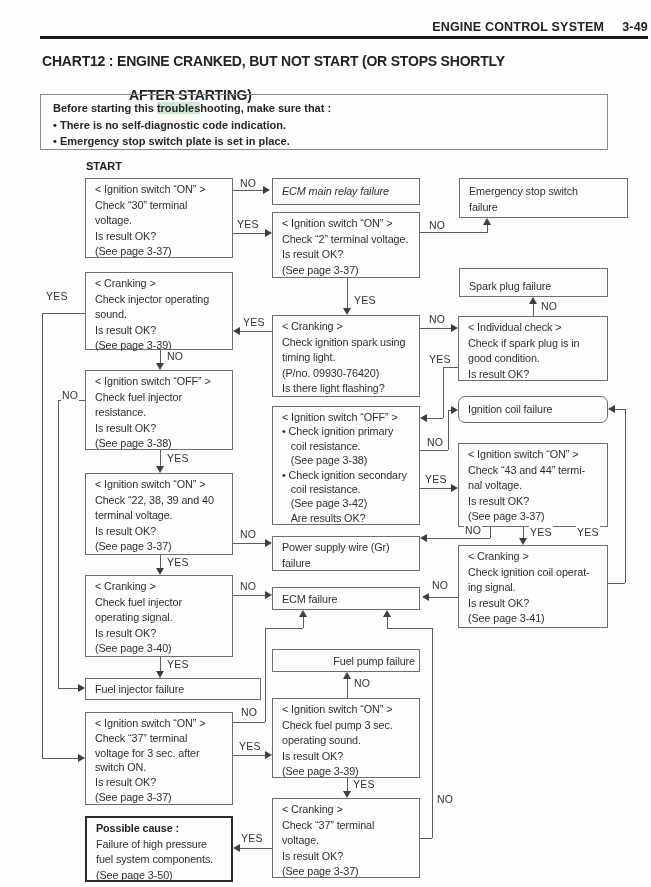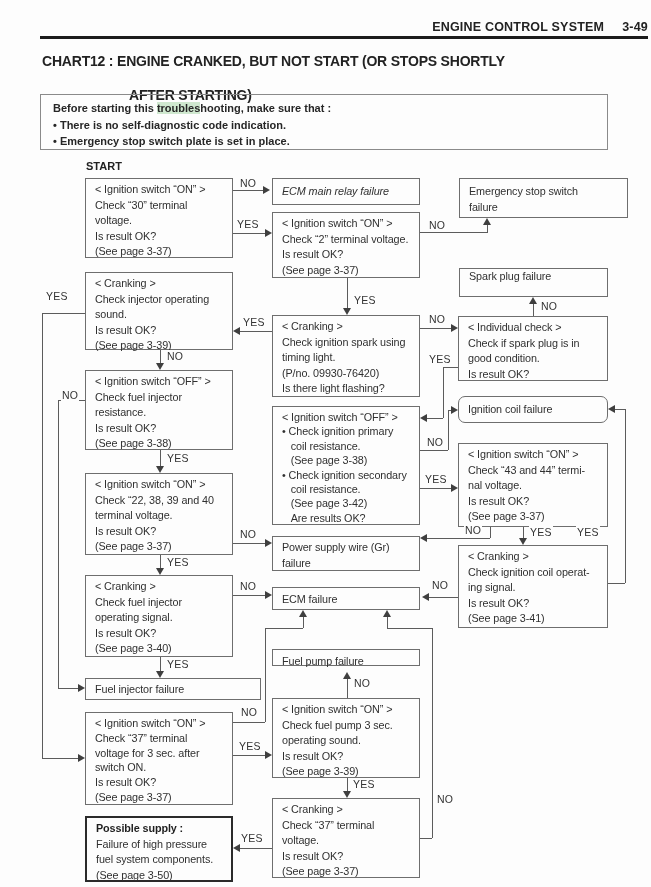--- a/index.html
+++ b/index.html
@@ -81,21 +81,21 @@
 operating signal.
 Is result OK?
 (See page 3-40)</div>
   <div class="node" style="left:85px;top:678px;width:176px;height:22px;">Fuel injector failure</div>
   <div class="node" style="left:85px;top:712px;width:148px;height:93px;line-height:14.8px;">&lt; Ignition switch “ON” &gt;
 Check “37” terminal
 voltage for 3 sec. after
 switch ON.
 Is result OK?
 (See page 3-37)</div>
-  <div class="node bold-border" style="left:85px;top:816px;width:148px;height:66px;"><span class="pc-title">Possible supply :</span>
+  <div class="node bold-border" style="left:85px;top:816px;width:148px;height:66px;"><span class="pc-title">Possible cause :</span>
 <span>Failure of high pressure
 fuel system components.
 (See page 3-50)</span></div>
 
   <div class="node" style="left:272px;top:178px;width:148px;height:27px;padding-top:5px;font-style:italic;">ECM main relay failure</div>
   <div class="node" style="left:272px;top:212px;width:148px;height:66px;">&lt; Ignition switch “ON” &gt;
 Check “2” terminal voltage.
 Is result OK?
 (See page 3-37)</div>
   <div class="node" style="left:272px;top:315px;width:148px;height:82px;">&lt; Cranking &gt;
@@ -107,35 +107,35 @@
 • Check ignition primary
    coil resistance.
    (See page 3-38)
 • Check ignition secondary
    coil resistance.
    (See page 3-42)
    Are results OK?</div>
   <div class="node" style="left:272px;top:536px;width:148px;height:35px;">Power supply wire (Gr)
 failure</div>
   <div class="node" style="left:272px;top:587px;width:148px;height:23px;padding-top:4px;">ECM failure</div>
-  <div class="node" style="left:272px;top:649px;width:148px;height:17px;padding-top:4px;">Fuel pump failure</div>
+  <div class="node" style="left:272px;top:649px;width:148px;height:23px;padding-top:4px;text-align:right;">Fuel pump failure</div>
   <div class="node" style="left:272px;top:698px;width:148px;height:80px;">&lt; Ignition switch “ON” &gt;
 Check fuel pump 3 sec.
 operating sound.
 Is result OK?
 (See page 3-39)</div>
   <div class="node" style="left:272px;top:798px;width:148px;height:80px;">&lt; Cranking &gt;
 Check “37” terminal
 voltage.
 Is result OK?
 (See page 3-37)</div>
 
   <div class="node" style="left:459px;top:178px;width:169px;height:40px;padding-top:5px;">Emergency stop switch
 failure</div>
-  <div class="node" style="left:459px;top:268px;width:149px;height:29px;padding-top:0;">Spark plug failure</div>
+  <div class="node" style="left:459px;top:268px;width:149px;height:29px;padding-top:10px;">Spark plug failure</div>
   <div class="node" style="left:458px;top:316px;width:150px;height:65px;">&lt; Individual check &gt;
 Check if spark plug is in
 good condition.
 Is result OK?</div>
   <div class="node" style="left:458px;top:396px;width:150px;height:27px;padding-top:5px;border-radius:7px;">Ignition coil failure</div>
   <div class="node" style="left:458px;top:443px;width:150px;height:84px;">&lt; Ignition switch “ON” &gt;
 Check “43 and 44” termi-
 nal voltage.
 Is result OK?
 (See page 3-37)</div>

